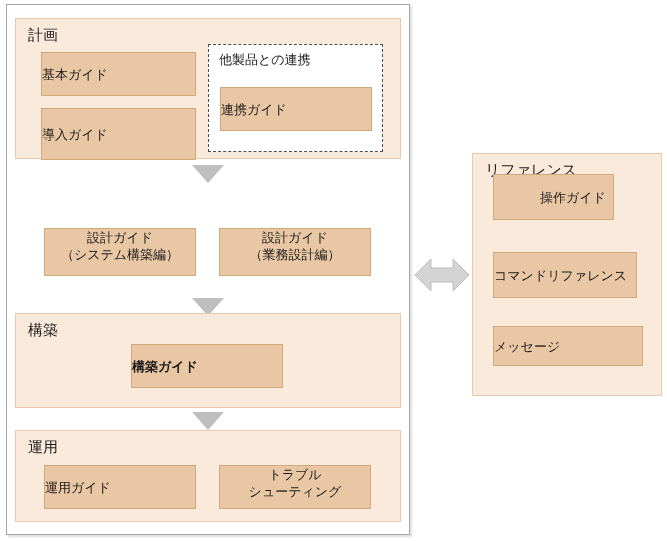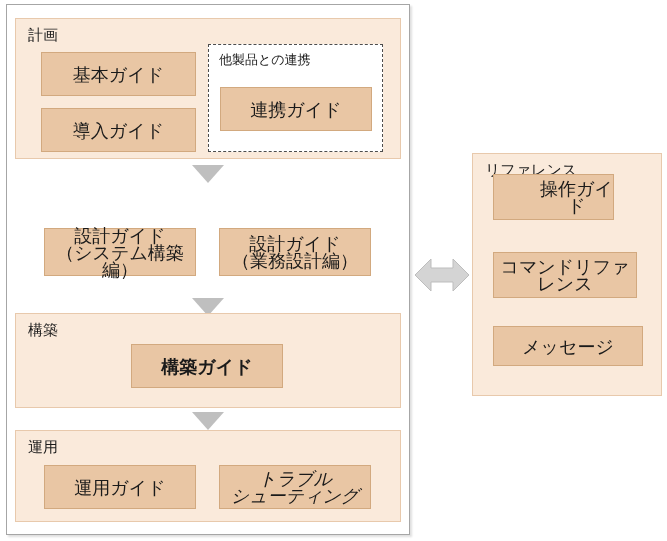--- a/index.html
+++ b/index.html
@@ -47,23 +47,23 @@
     white-space: nowrap;
   }
   
   .doc-box {
     position: absolute;
     background: #e9c6a4;
     border: 1px solid #d2a97f;
     box-sizing: border-box;
     display: flex;
     align-items: center;
-    justify-content: center;
+    justify-content: flex-start;
     text-align: center;
-    font-size: 18px;
+    font-size: 13px;
     line-height: 17px;
     color: #1a1a1a;
   }
   .doc-box span { display: block; }
   
   .dashed-group {
     position: absolute;
     background: #ffffff;
     border: 1px dashed #4d4d4d;
     box-sizing: border-box;
@@ -104,21 +104,21 @@
 <div id="canvas">
 
   <div class="flow-frame"></div>
 
   <div class="stage" style="left:15px; top:18px; width:386px; height:141px;">
     <div class="stage-label">計画</div>
   </div>
   <div class="doc-box" style="left:41px; top:52px; width:155px; height:44px;">
     <span>基本ガイド</span>
   </div>
-  <div class="doc-box" style="left:41px; top:108px; width:155px; height:44px;">
+  <div class="doc-box" style="left:41px; top:108px; width:155px; height:52px;">
     <span>導入ガイド</span>
   </div>
 
   <div class="dashed-group" style="left:208px; top:44px; width:175px; height:108px;">
     <div class="dashed-label">他製品との連携</div>
   </div>
   <div class="doc-box" style="left:220px; top:87px; width:152px; height:44px;">
     <span>連携ガイド</span>
   </div>
 
@@ -143,21 +143,21 @@
   </div>
 
   <div class="arrow-down" style="left:192px; top:412px;"></div>
 
   <div class="stage" style="left:15px; top:430px; width:386px; height:92px;">
     <div class="stage-label">運用</div>
   </div>
   <div class="doc-box" style="left:44px; top:465px; width:152px; height:44px;">
     <span>運用ガイド</span>
   </div>
-  <div class="doc-box" style="left:219px; top:465px; width:152px; height:44px; flex-direction:column;font-style:italic;">
+  <div class="doc-box" style="left:219px; top:465px; width:152px; height:44px; flex-direction:column;">
     <span>トラブル</span>
     <span>シューティング</span>
   </div>
 
   <div class="arrow-bidir" style="left:415px; top:255px;">
     <svg width="54" height="40" viewBox="0 0 54 40" aria-hidden="true">
       <polygon points="0,20 16,4 16,13 38,13 38,4 54,20 38,36 38,27 16,27 16,36" fill="#d4d4d4" stroke="#bdbdbd" stroke-width="1"></polygon>
     </svg>
   </div>
 

